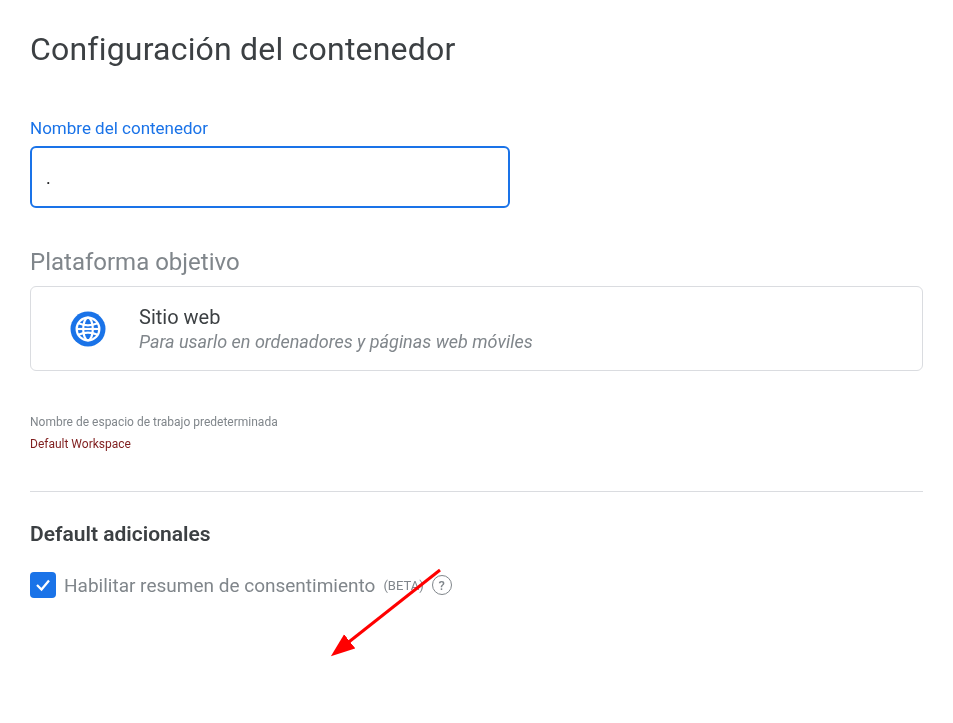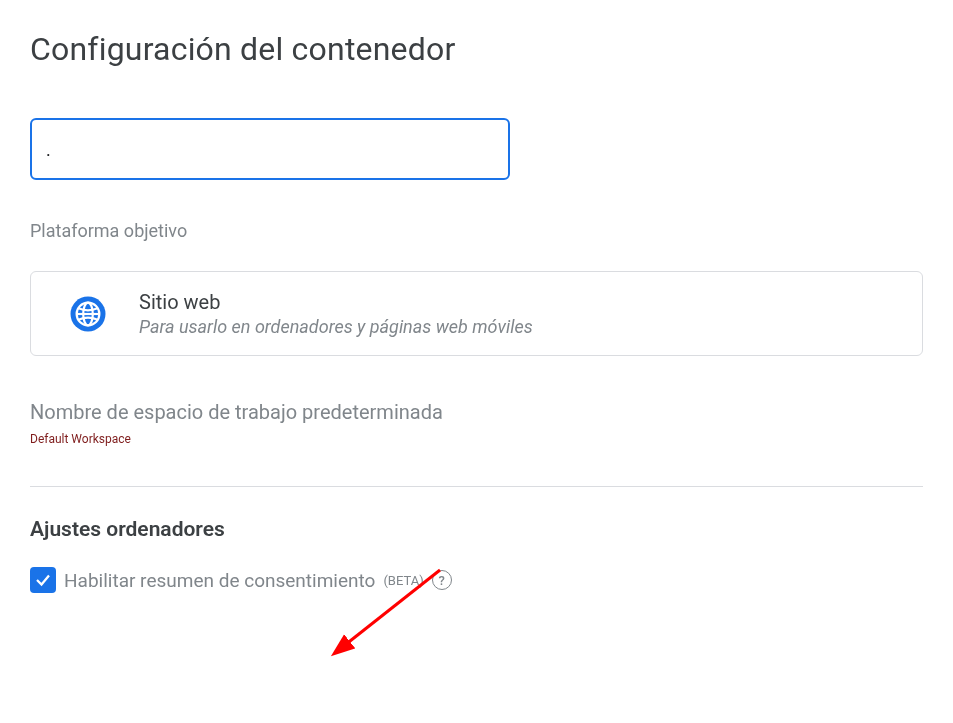--- a/index.html
+++ b/index.html
@@ -34,24 +34,24 @@
     height: 62px;
     border: 2px solid #1a73e8;
     border-radius: 6px;
     font-size: 18px;
     padding: 0 14px;
     outline: none;
     color: #202124;
     font-family: inherit;
   }
   .section-label {
-    font-size: 18px;
+    font-size: 24px;
     color: #80868b;
     margin-top: 40px;
-    margin-bottom: 30px;
+    margin-bottom: 10px;
   }
   .platform-card {
     border: 1px solid #dadce0;
     border-radius: 6px;
     padding: 18px 24px;
     display: flex;
     align-items: center;
     gap: 28px;
   }
   .platform-icon-wrap {
@@ -72,21 +72,21 @@
     font-weight: 400;
     color: #3c4043;
     margin: 0 0 2px 0;
   }
   .platform-desc {
     font-size: 18px;
     color: #80868b;
     font-style: italic;
   }
   .workspace-label {
-    font-size: 20px;
+    font-size: 12px;
     color: #80868b;
     margin-top: 44px;
     margin-bottom: 8px;
   }
   .workspace-value {
     font-size: 12px;
     color: #7f1d1d;
   }
   .separator {
     border: none;
@@ -154,20 +154,21 @@
     pointer-events: none;
   }
 </style>
 </head>
 <body>
 
 <div class="page">
 
   <h1 class="page-title">Configuración del contenedor</h1>
 
+  <label class="field-label">Nombre del contenedor</label>
   <input class="text-input" type="text" value="." style="">
 
   <div class="section-label">Plataforma objetivo</div>
 
   <div class="platform-card">
     <div class="platform-icon-wrap">
       <svg viewBox="0 0 48 48">
         <circle cx="24" cy="24" r="20" fill="#1a73e8"></circle>
         <circle cx="24" cy="24" r="13" fill="none" stroke="#fff" stroke-width="2.5"></circle>
         <ellipse cx="24" cy="24" rx="5.5" ry="13" fill="none" stroke="#fff" stroke-width="2.5"></ellipse>
@@ -180,21 +181,21 @@
       <div class="platform-title">Sitio web</div>
       <div class="platform-desc">Para usarlo en ordenadores y páginas web móviles</div>
     </div>
   </div>
 
   <div class="workspace-label">Nombre de espacio de trabajo predeterminada</div>
   <div class="workspace-value">Default Workspace</div>
 
   <hr class="separator">
 
-  <div class="additional-title">Ajustes ordenadores</div>
+  <div class="additional-title">Default adicionales</div>
 
   <div class="checkbox-row">
     <div class="checkbox">
       <svg viewBox="0 0 24 24">
         <polyline points="4,12 10,18 20,6"></polyline>
       </svg>
     </div>
     <div class="checkbox-label">
       <span>Habilitar resumen de consentimiento</span>
       <span class="beta">(BETA)</span>

